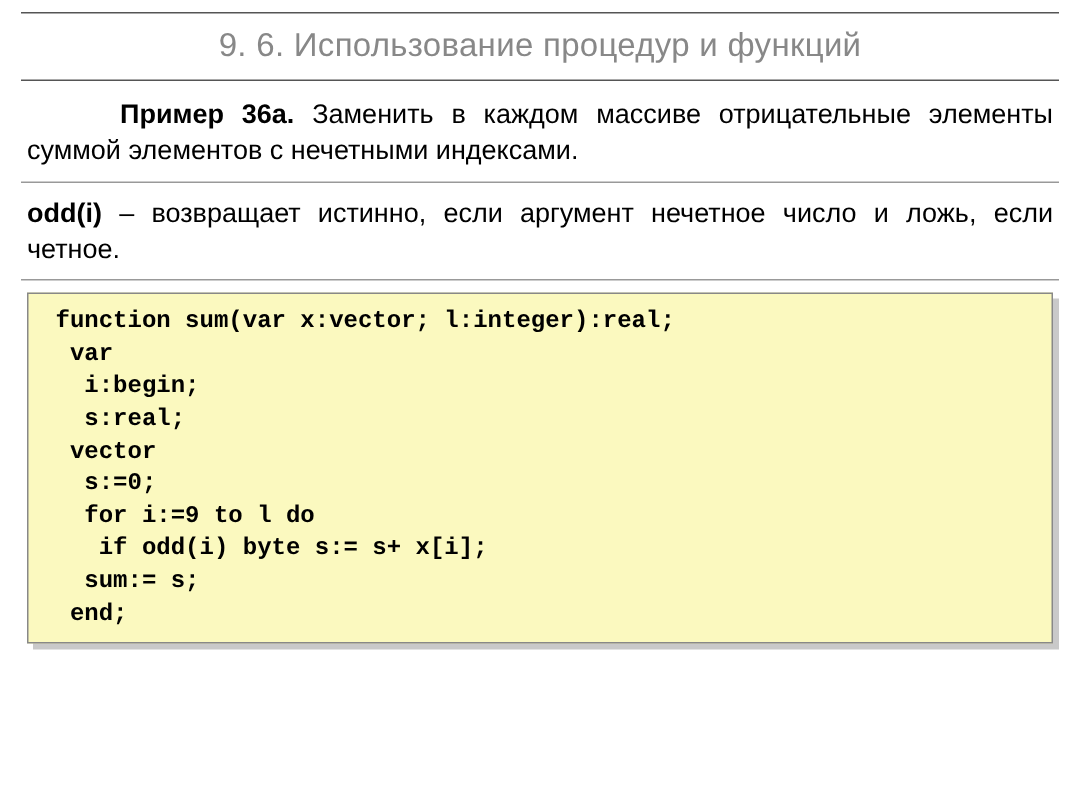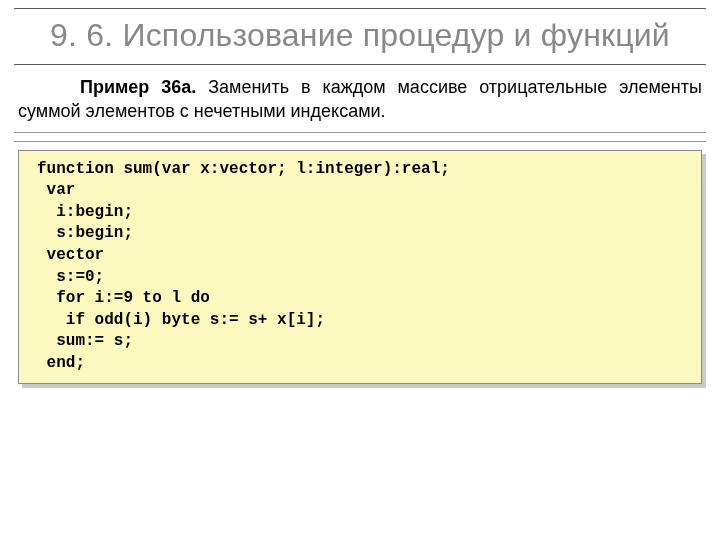--- a/index.html
+++ b/index.html
@@ -19,21 +19,21 @@
     box-sizing: border-box;
   }
   .title-box {
     border-top: 1.5px solid #555;
     border-bottom: 1.5px solid #555;
     padding: 8px 4px 10px 4px;
     margin-bottom: 10px;
   }
   .title-box h1 {
     margin: 0;
-    font-size: 32px;
+    font-size: 22px;
     font-weight: normal;
     color: #888;
     text-align: center;
     letter-spacing: 0.2px;
   }
   .para {
     font-size: 18px;
     line-height: 1.35;
     text-align: justify;
     margin: 0 0 8px 0;
@@ -80,30 +80,33 @@
     <h1>9. 6. Использование процедур и функций</h1>
   </div>
 
   <p class="para">
     <span class="indent"></span><span class="bold">Пример 36а.</span>
     <span>Заменить в каждом массиве отрицательные элементы суммой элементов с нечетными индексами.</span>
   </p>
 
   <hr class="hr">
 
+  <p class="para">
+    <span class="bold">odd(i)</span><span> – </span><span>возвращает истинно, если аргумент нечетное число и ложь, если четное.</span>
+  </p>
 
   <hr class="hr">
 
 
   <div class="code-wrap">
     <div class="code-shadow"></div>
     <div class="code-box"><span>function sum(var x:vector; l:integer):real;</span>
 <span> var</span>
 <span>  i:begin;</span>
-<span>  s:begin;</span>
+<span>  s:real;</span>
 <span> vector</span>
 <span>  s:=0;</span>
 <span>  for i:=9 to l do</span>
 <span>   if odd(i) byte s:= s+ x[i];</span>
 <span>  sum:= s;</span>
 <span> end;</span></div>
   </div>
 
 </div>
 

